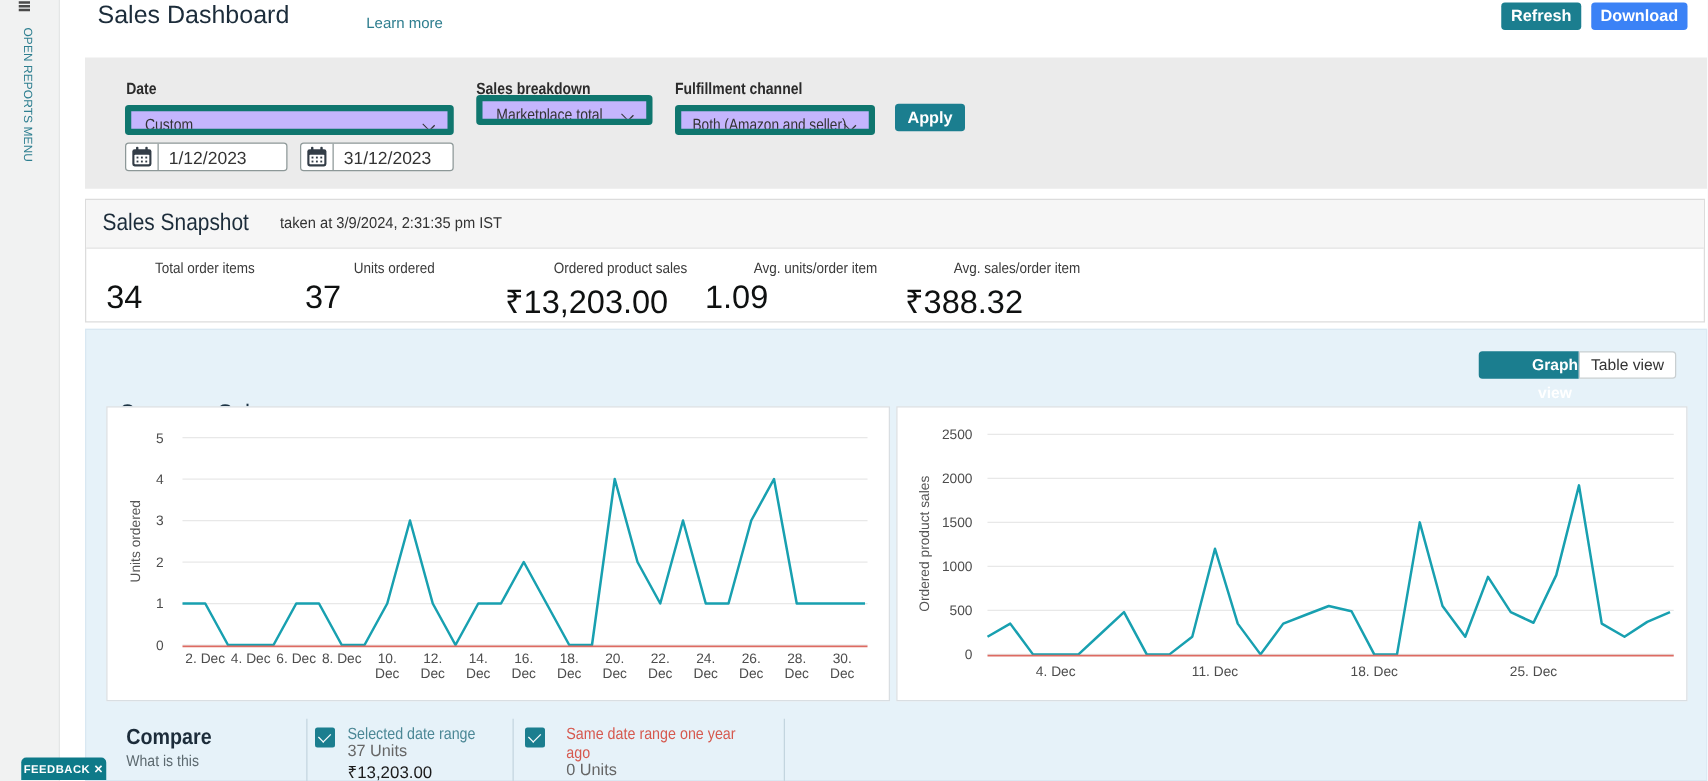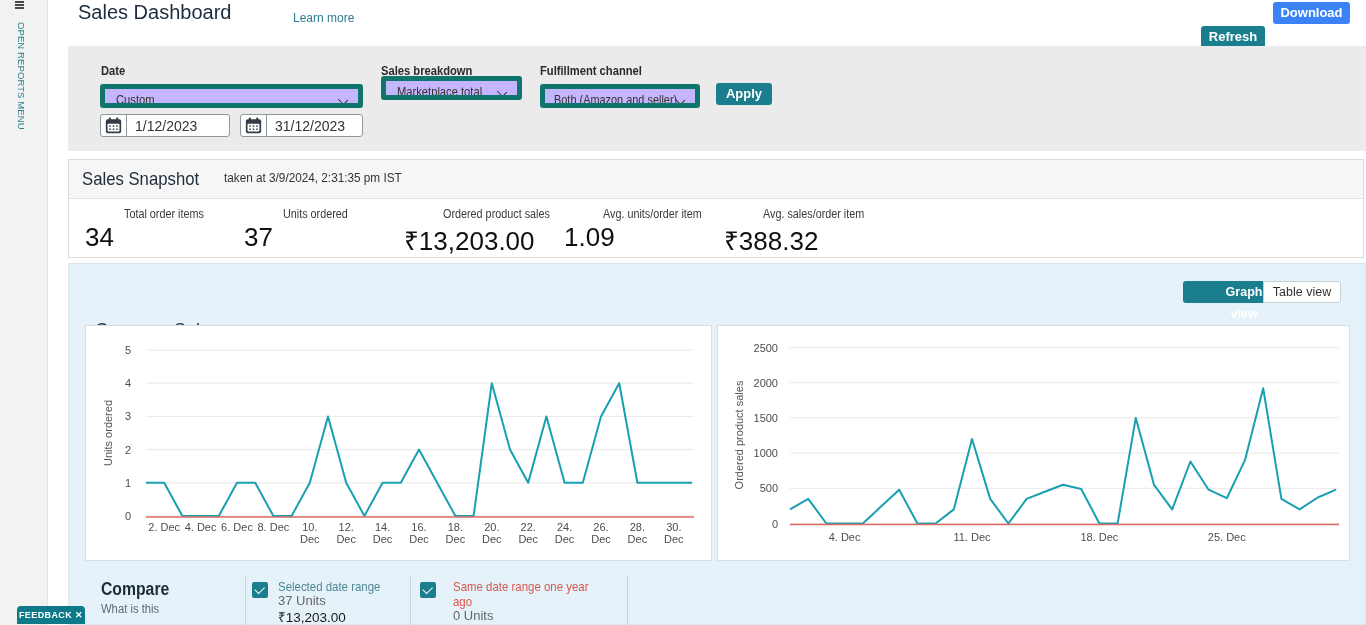--- a/index.html
+++ b/index.html
@@ -32,21 +32,21 @@
   <div class="abs" style="left:0;top:0;width:48px;height:625px;background:#f1f2f2;border-right:1px solid #e4e6e6;"></div>
   <div class="abs" style="left:15px;top:0;width:9px;height:9px;">
     <div style="height:1.6px;background:#4a4a4a;margin-top:1px;"></div>
     <div style="height:1.6px;background:#4a4a4a;margin-top:1.4px;"></div>
     <div style="height:1.6px;background:#4a4a4a;margin-top:1.4px;"></div>
   </div>
   <div class="abs" style="left:13px;top:22px;width:14px;height:108px;writing-mode:vertical-rl;font-size:9.5px;letter-spacing:0.1px;color:#2e7f90;white-space:nowrap;">OPEN REPORTS MENU</div>
 
   <div class="abs" style="left:78px;top:1px;font-size:20px;color:#1c2c3a;">Sales Dashboard</div>
   <div class="abs" style="left:293px;top:11px;font-size:12px;color:#2d7d8e;">Learn more</div>
-  <div class="abs teal-btn" style="left:1201px;top:2px;width:64px;height:22px;font-size:13px;line-height:22px;margin-top:24px;">Refresh</div>
+  <div class="abs teal-btn" style="left:1201px;top:2px;width:64px;height:22px;font-size:13px;line-height:22px;">Refresh</div>
   <div class="abs" style="left:1273px;top:2px;width:77px;height:22px;background:#3b82f6;color:#fff;font-weight:bold;font-size:13px;line-height:22px;text-align:center;border-radius:3px;">Download</div>
 
   <div class="abs" style="left:68px;top:46px;width:1298px;height:105px;background:#ebebeb;"></div>
   <div class="abs" style="left:101px;top:63px;font-size:13px;font-weight:bold;color:#2b2b2b;"><span class="cx">Date</span></div>
   <div class="abs" style="left:381px;top:63px;font-size:13px;font-weight:bold;color:#2b2b2b;"><span class="cx">Sales breakdown</span></div>
   <div class="abs" style="left:540px;top:63px;font-size:13px;font-weight:bold;color:#2b2b2b;"><span class="cx">Fulfillment channel</span></div>
 
   <div class="abs sel" style="left:100px;top:84px;width:263px;height:24px;"><span class="cx">Custom</span></div>
   <div class="abs sel" style="left:381px;top:76px;width:141px;height:24px;"><span class="cx">Marketplace total</span></div>
   <div class="abs sel" style="left:540px;top:84px;width:160px;height:24px;padding-left:9px;"><span class="cx" style="transform:scaleX(0.84);">Both (Amazon and seller)</span></div>

